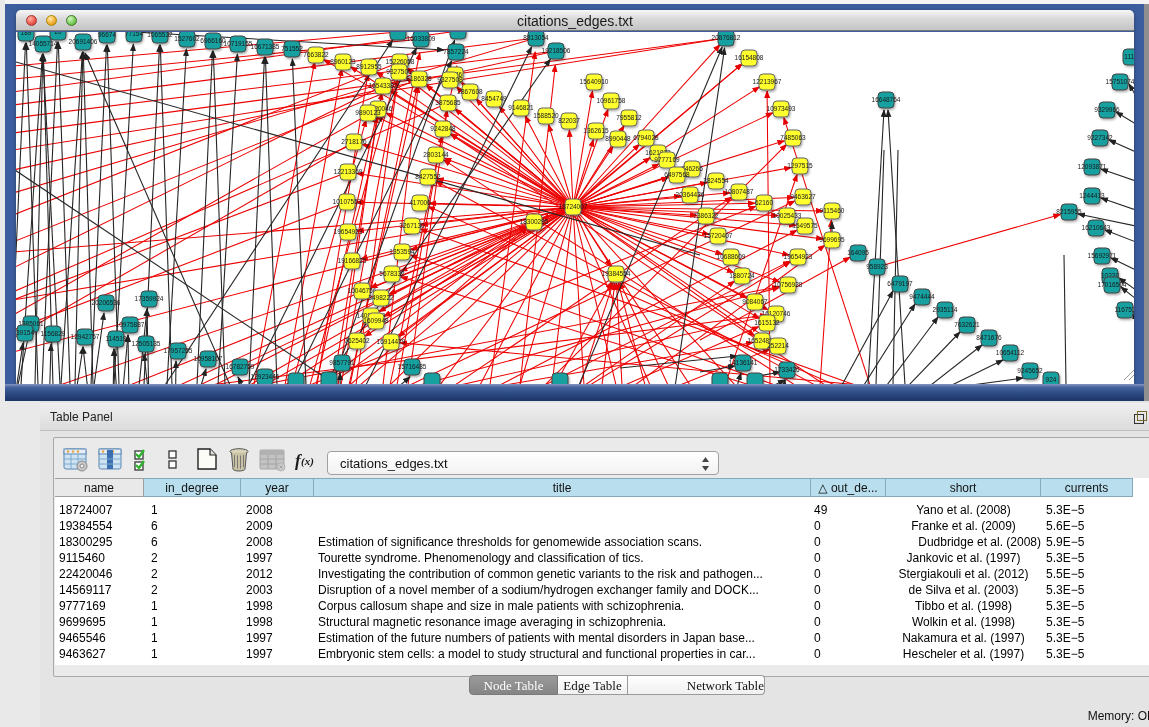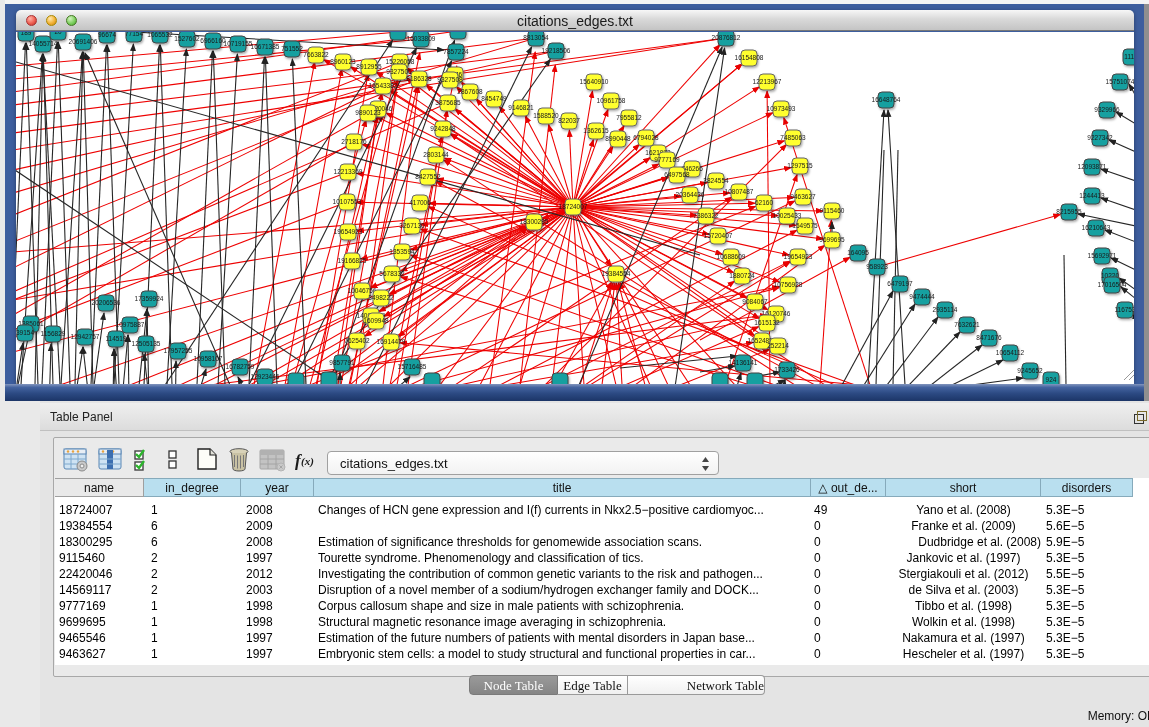--- a/index.html
+++ b/index.html
@@ -970,27 +970,26 @@
           </svg>
     </div>
     <div id="tbl">
       <div id="thead">
             <div class="hc" style="left:0px;width:89px;background:#e9e9e9;border-color:#9f9f9f;">name</div>
 <div class="hc" style="left:89px;width:97px;">in_degree</div>
 <div class="hc" style="left:186px;width:73px;">year</div>
 <div class="hc" style="left:259px;width:497px;">title</div>
 <div class="hc" style="left:756px;width:75px;">△ out_de...</div>
 <div class="hc" style="left:831px;width:155px;">short</div>
-<div class="hc" style="left:986px;width:92px;">disorders</div>
+<div class="hc" style="left:986px;width:92px;">currents</div>
 </div>
       <div id="rows">
             <div class="cell" style="left:4px;top:4px;width:84px;">18724007</div>
             <div class="cell" style="left:96px;top:4px;width:60px;">1</div>
             <div class="cell" style="left:191px;top:4px;width:60px;">2008</div>
-            <div class="cell" style="left:263px;top:4px;width:492px;">Changes of HCN gene expression and I(f) currents in Nkx2.5−positive cardiomyoc...</div>
             <div class="cell" style="left:759px;top:4px;width:60px;">49</div>
             <div class="cell" style="left:831px;top:4px;width:155px;text-align:center;">Yano et al. (2008)</div>
             <div class="cell" style="left:991px;top:4px;width:80px;">5.3E−5</div>
 <div class="cell" style="left:4px;top:20px;width:84px;">19384554</div>
             <div class="cell" style="left:96px;top:20px;width:60px;">6</div>
             <div class="cell" style="left:191px;top:20px;width:60px;">2009</div>
             <div class="cell" style="left:759px;top:20px;width:60px;">0</div>
             <div class="cell" style="left:831px;top:20px;width:155px;text-align:center;">Franke et al. (2009)</div>
             <div class="cell" style="left:991px;top:20px;width:80px;">5.6E−5</div>
 <div class="cell" style="left:4px;top:36px;width:84px;">18300295</div>

